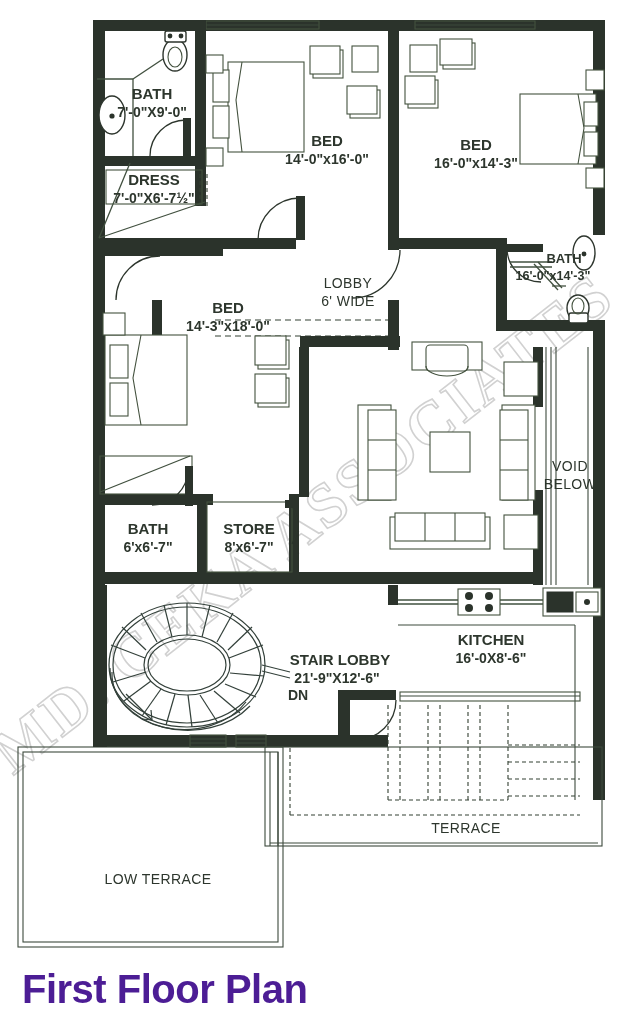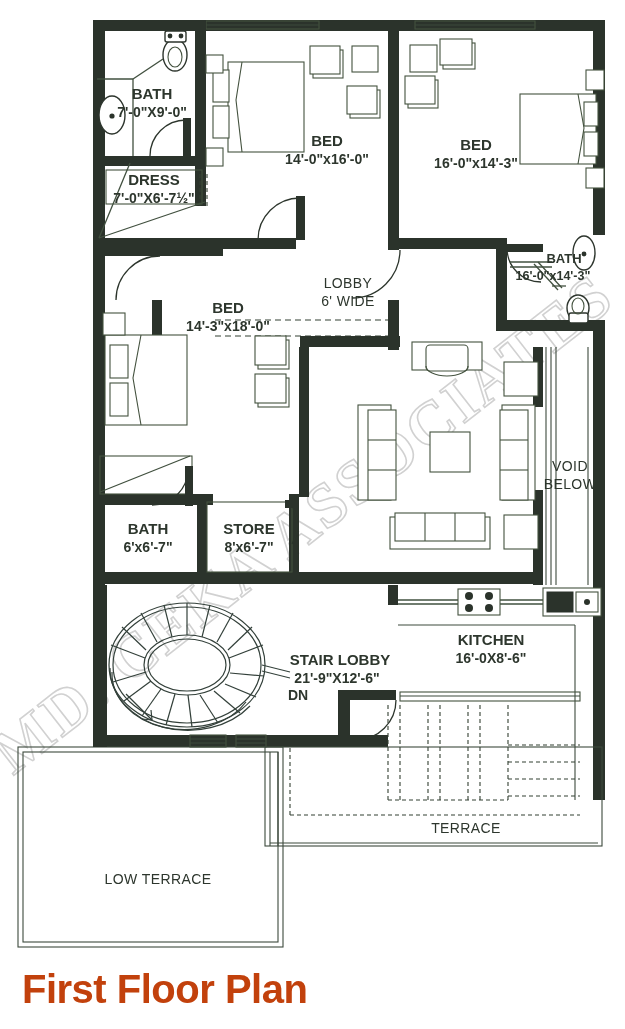--- a/index.html
+++ b/index.html
@@ -63,21 +63,21 @@
     left: 22px;
     top: 966px;
     width: 580px;
     height: 52px;
   }
   #plan-title {
     margin: 0;
     font-family: "Liberation Sans", sans-serif;
     font-size: 40px;
     font-weight: bold;
-    color: #c2410c;
+    color: #4c1d95;
     letter-spacing: -0.5px;
     line-height: 46px;
     white-space: nowrap;
   }
 </style>
 </head>
 <body>
 
 <div id="plan-root">
 

